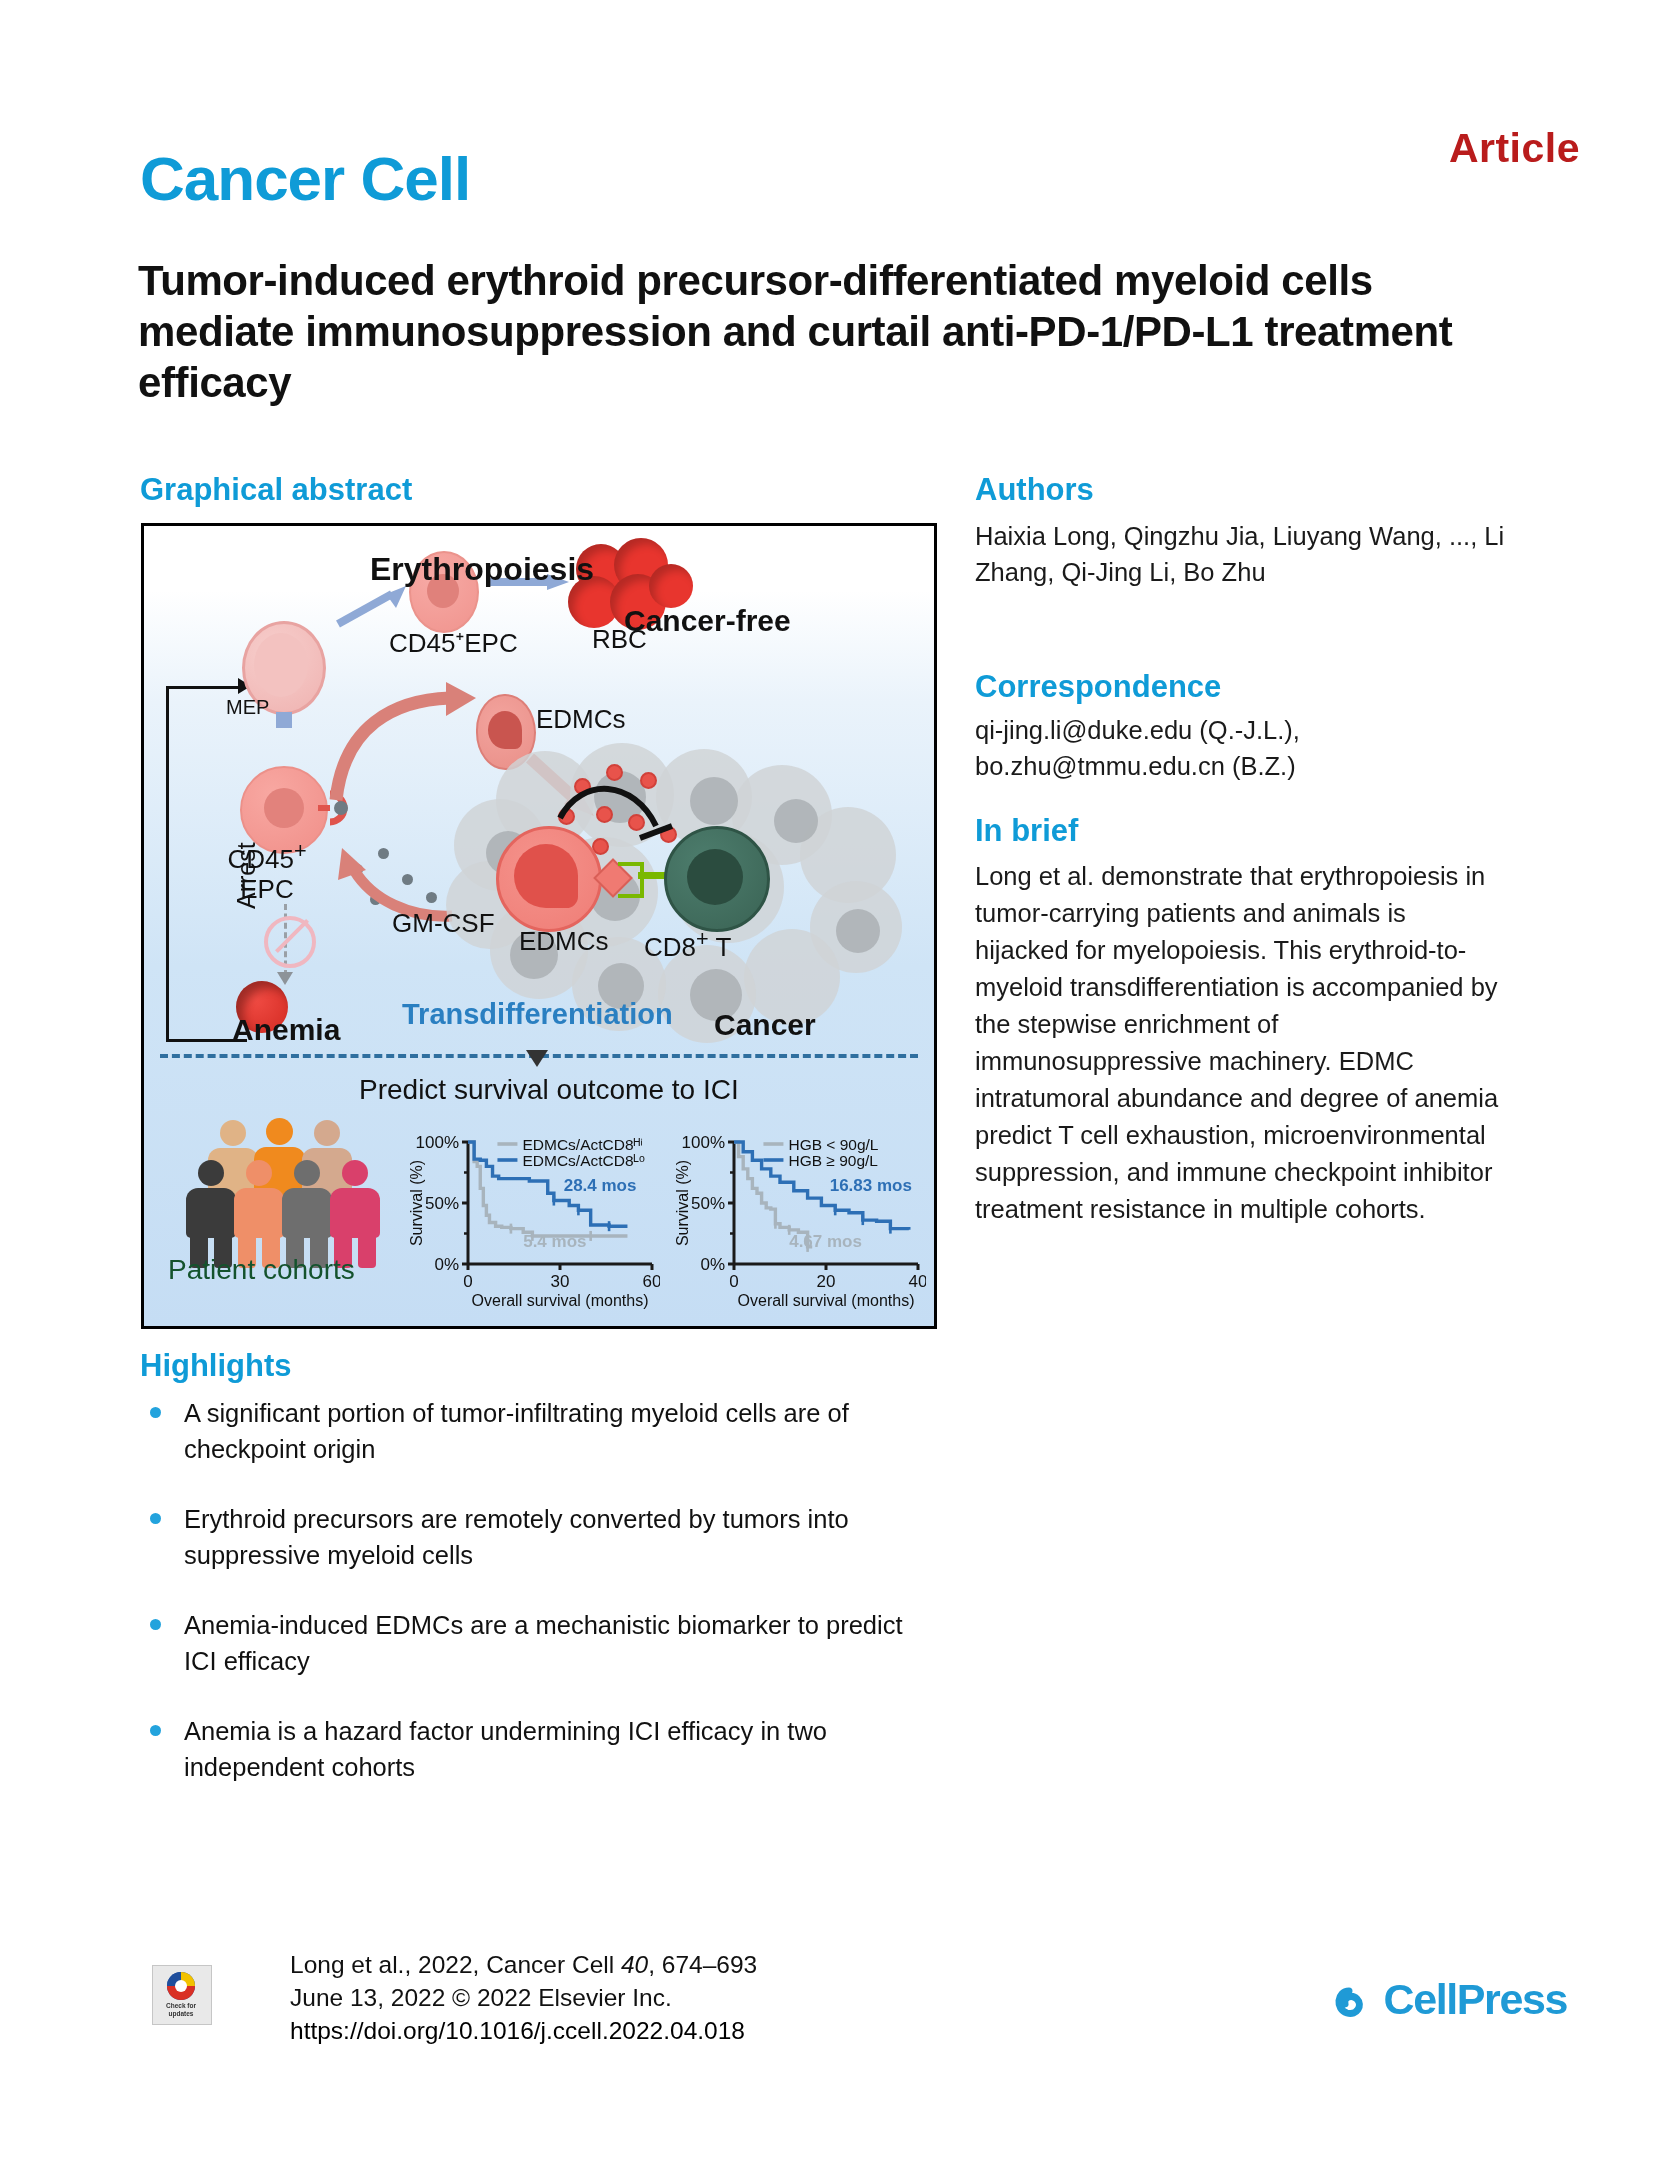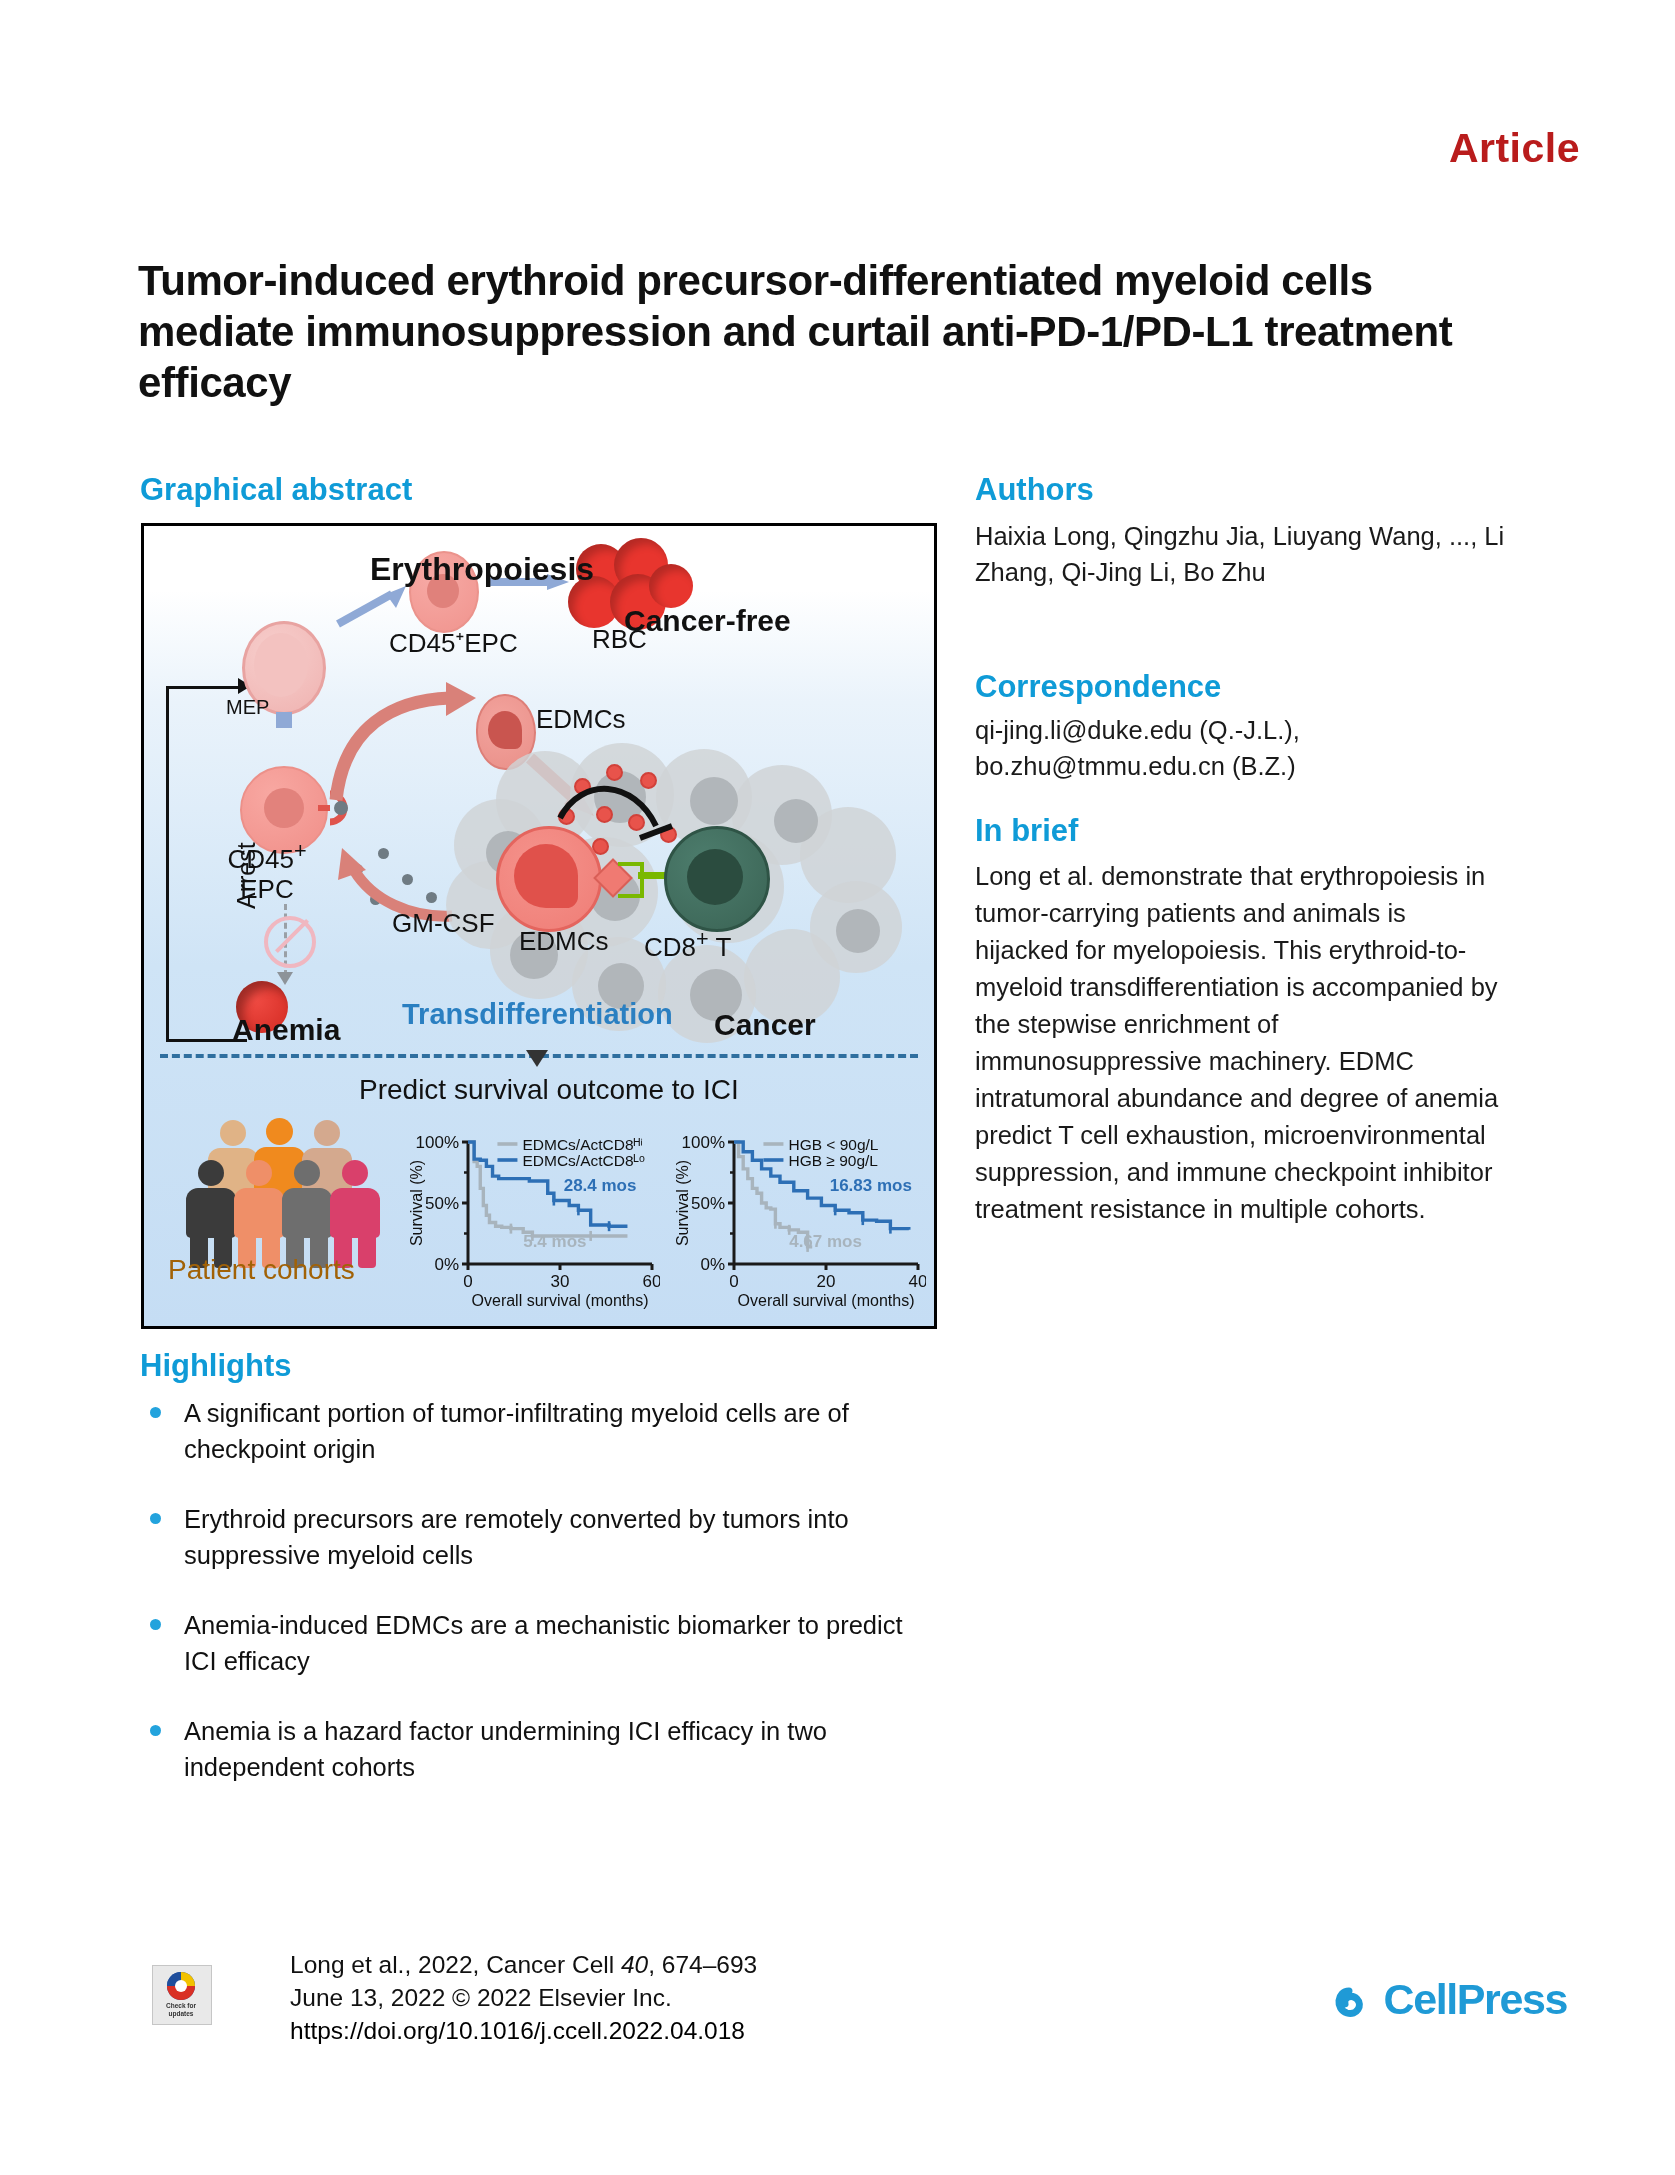--- a/index.html
+++ b/index.html
@@ -166,21 +166,21 @@
       border-left:13px solid #111;}
 
   .gdot{position:absolute;width:11px;height:11px;border-radius:50%;background:#6f7b83;}
 
   
   #cohort{position:absolute;left:46px;top:590px;width:206px;height:140px;}
   .person{position:absolute;}
   .p-head{position:absolute;border-radius:50%;}
   .p-body{position:absolute;border-radius:12px 12px 5px 5px;}
   .p-leg{position:absolute;border-radius:0 0 4px 4px;}
-  #cohort-label{position:absolute;left:24px;top:728px;font-size:28px;color:#a16207;}
+  #cohort-label{position:absolute;left:24px;top:728px;font-size:28px;color:#14532d;}
 
   
   .chart{position:absolute;top:594px;width:254px;height:190px;}
   #chart1{left:262px;}
   #chart2{left:528px;}
   .chart svg{display:block;}
 
   
   #footer-cite{position:absolute;left:290px;top:1948px;
       font-size:24.5px;line-height:33px;color:#111;}
@@ -194,20 +194,21 @@
   #cellpress{position:absolute;right:108px;top:1975px;
       font-size:43px;font-weight:bold;color:#1f9ad6;letter-spacing:-1.4px;}
   #cp-mark{position:absolute;right:296px;top:1983px;width:46px;height:40px;}
 </style>
 </head>
 <body>
 
 <div class="page">
 
   <div id="article-kicker">Article</div>
+  <div id="journal-title">Cancer Cell</div>
   <div id="paper-title">Tumor-induced erythroid precursor-differentiated myeloid cells mediate immunosuppression and curtail anti-PD-1/PD-L1 treatment efficacy</div>
 
   <div class="sec-h" id="ga-heading">Graphical abstract</div>
   <div class="sec-h" id="authors-heading">Authors</div>
   <div class="sec-h" id="corr-heading">Correspondence</div>
   <div class="sec-h" id="brief-heading">In brief</div>
   <div class="sec-h" id="highlights-heading">Highlights</div>
 
   <div class="body-col" id="authors-body">Haixia Long, Qingzhu Jia, Liuyang Wang, ..., Li Zhang, Qi-Jing Li, Bo Zhu</div>
   <div class="body-col" id="corr-body">qi-jing.li@duke.edu (Q.-J.L.), bo.zhu@tmmu.edu.cn (B.Z.)</div>

